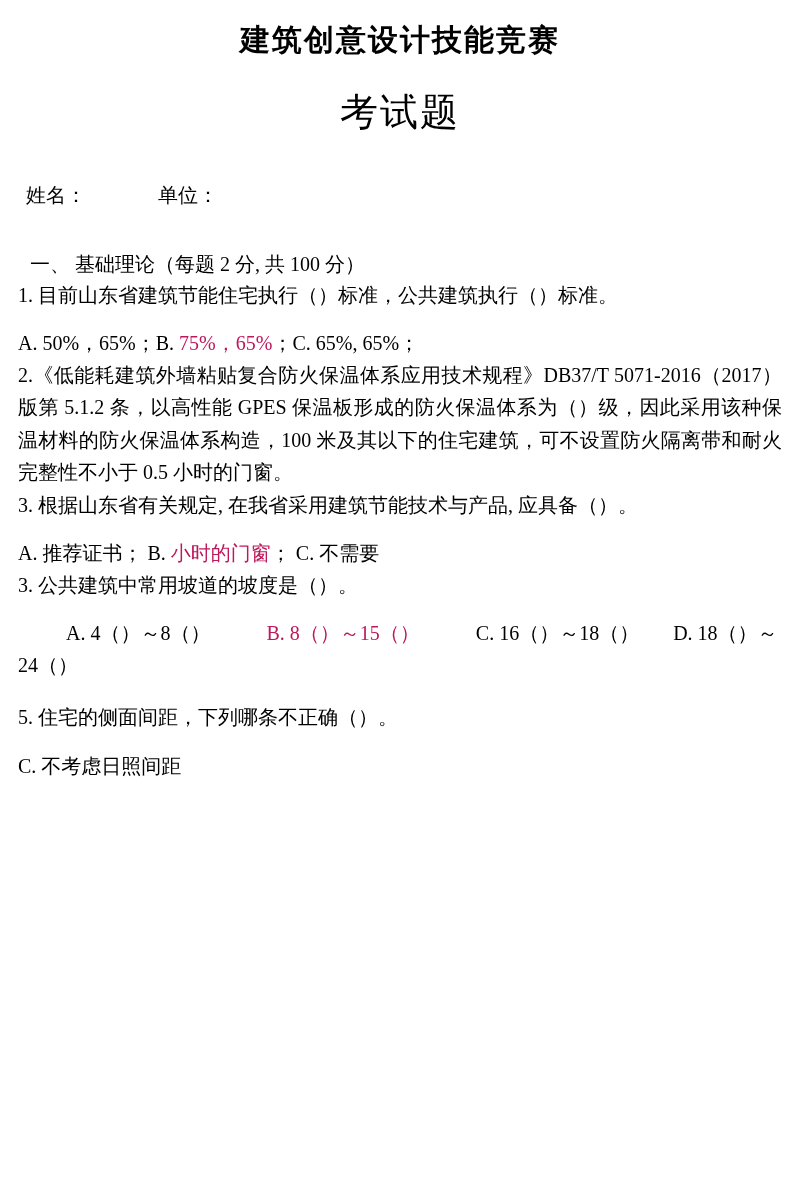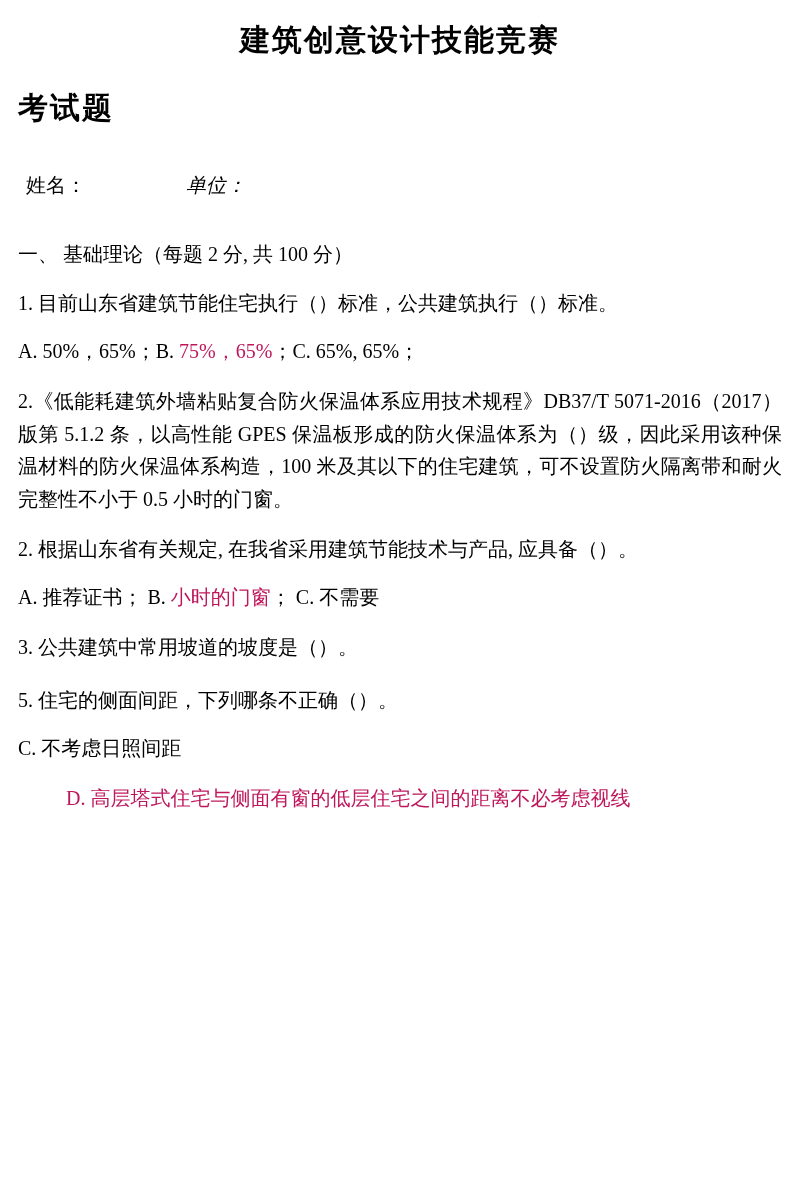--- a/index.html
+++ b/index.html
@@ -22,50 +22,49 @@
   }
   .doc-title {
     text-align: center;
     font-size: 30px;
     font-weight: bold;
     letter-spacing: 2px;
     margin: 12px 0 0 0;
     line-height: 1.2;
   }
   .doc-subtitle {
-    text-align: left;
-    font-size: 30px;
-    font-weight: bold;
+    text-align: center;
+    font-size: 38px;
+    font-weight: normal;
     letter-spacing: 2px;
     margin: 32px 0 0 0;
     line-height: 1.2;
   }
   .fields-row {
     margin-top: 46px;
     font-size: 20px;
     display: flex;
     align-items: baseline;
     text-align: center;
   }
   .field-name {
     margin-left: 8px;
     white-space: nowrap;
   }
   .field-unit {
-    margin-left: 100px;
+    margin-left: 72px;
     white-space: nowrap;
-    font-style: italic;
   }
   .section-head {
     margin-top: 40px;
     font-size: 20px;
     line-height: 1.5;
+    margin-left: 12px;
   }
   .q {
-    margin-top: 18px;
     font-size: 20px;
     line-height: 1.62;
     text-align: justify;
   }
   .q.tight {
     margin-top: 20px;
   }
   .ans {
     margin-top: 16px;
     font-size: 20px;
@@ -107,24 +106,26 @@
 
   <div class="section-head">一、 基础理论（每题 2 分, 共 100 分）</div>
 
   <div class="q">1. 目前山东省建筑节能住宅执行（）标准，公共建筑执行（）标准。</div>
   <div class="ans">
     <span>A. 50%，65%；B. </span><span class="red">75%，65%</span><span>；C. 65%, 65%；</span>
   </div>
 
   <div class="q">2.《低能耗建筑外墙粘贴复合防火保温体系应用技术规程》DB37/T 5071-2016（2017）版第 5.1.2 条，以高性能 GPES 保温板形成的防火保温体系为（）级，因此采用该种保温材料的防火保温体系构造，100 米及其以下的住宅建筑，可不设置防火隔离带和耐火完整性不小于 0.5 小时的门窗。</div>
 
-  <div class="q">2. 根据山东省有关规定, 在我省采用建筑节能技术与产品, 应具备（）。</div>
+  <div class="q">3. 根据山东省有关规定, 在我省采用建筑节能技术与产品, 应具备（）。</div>
   <div class="ans">
     <span>A. 推荐证书；   B. </span><span class="red">小时的门窗</span><span>；  C. 不需要</span>
   </div>
 
   <div class="q">3. 公共建筑中常用坡道的坡度是（）。</div>
+  <div class="ans indent">
+    <span>A. 4（）～8（）</span><span class="opt-gap-lg"></span><span class="red">B. 8（）～15（）</span><span class="opt-gap-lg"></span><span>C. 16（）～18（）</span><span class="opt-gap-md"></span><span>D. 18（）～24（）</span>
+  </div>
 
   <div class="q tight">5. 住宅的侧面间距，下列哪条不正确（）。</div>
   <div class="ans">C. 不考虑日照间距</div>
-  <div class="last-line red">D. 高层塔式住宅与侧面有窗的低层住宅之间的距离不必考虑视线</div>
 
 </div>
 
 </body></html>

